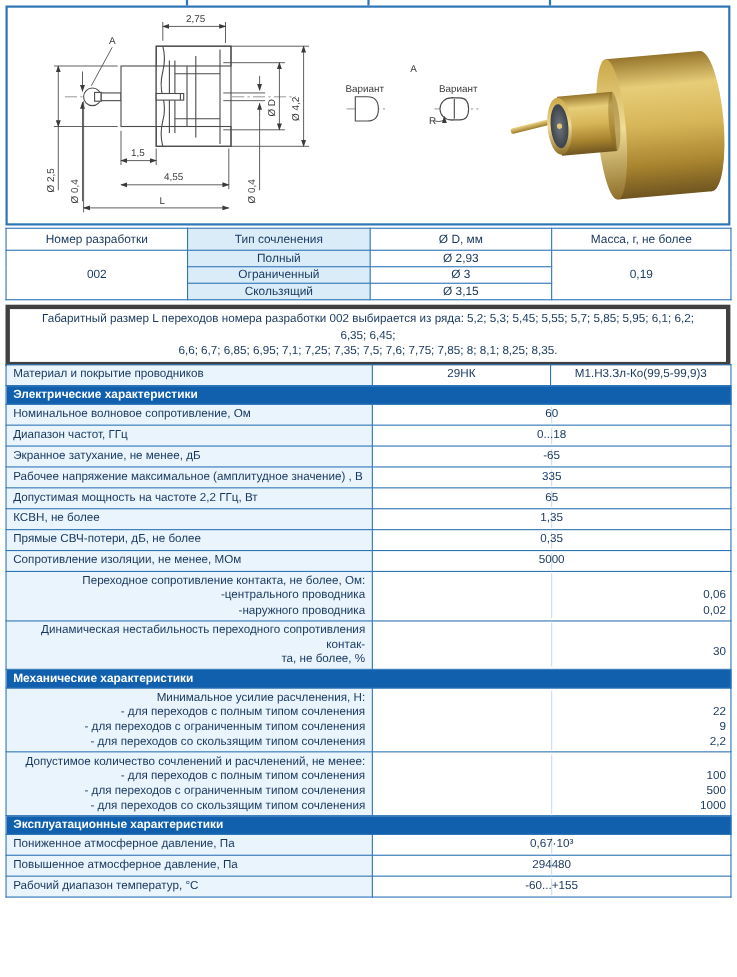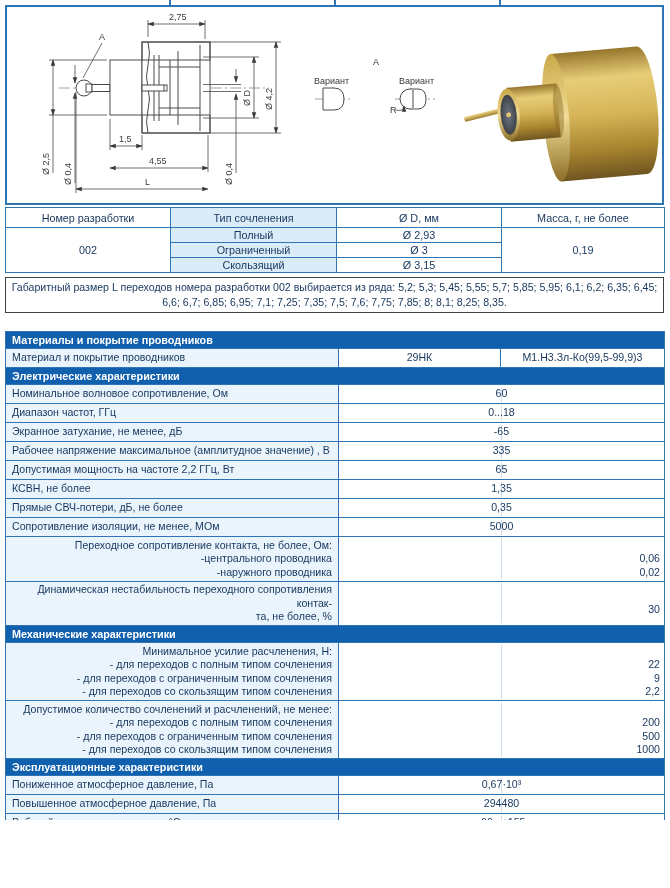--- a/index.html
+++ b/index.html
@@ -24,22 +24,22 @@
   table { border-collapse:collapse; }
   .t1 { position:absolute; left:5px; top:207px; width:659px; table-layout:fixed; }
   .t1 th, .t1 td { border:1.5px solid #2e75b6; font-size:10.8px; font-weight:normal;
                    text-align:center; color:#17365d; padding:1px 2px;margin-top:36px; }
   .t1 th { height:20px; }
   .t1 td { height:15px; }
   .typecol { background:#d9ecf8; }
 
   
   .note { position:absolute; left:5px; top:277px; width:659px; min-height:36px;
-          border:1px solid #404040; background:#fff; text-align:center;
-          font-size:10.6px; line-height:14.5px; padding:2px 3px; color:#17365d; }
+          border:4px solid #404040; background:#fff; text-align:center;
+          font-size:10.6px; line-height:14.5px; padding:2px 16px; color:#17365d; }
 
   
   .t2 { position:absolute; left:5px; top:331px; width:659px; table-layout:fixed; }
   .t2 td { border:1.5px solid #2e75b6; font-size:10.6px; vertical-align:middle; }
   .t2 tr.section td { background:#1160ae; color:#fff; font-weight:bold;
                       padding:2px 6px; height:15px; font-size:10.8px; }
   .t2 td.lbl { background:#e9f4fc; padding:1.5px 6px; line-height:13.5px; text-align:left; }
   .t2 td.val { background:#fff; text-align:center; padding:1.5px 4px; line-height:13.5px;margin-left:48px; }
   .t2 td.merged { background-image:linear-gradient(#ccdded,#ccdded);
                   background-size:1px calc(100% - 3px); background-repeat:no-repeat;
@@ -228,23 +228,20 @@
     <div>6,6; 6,7; 6,85; 6,95; 7,1; 7,25; 7,35; 7,5; 7,6; 7,75; 7,85; 8; 8,1; 8,25; 8,35.</div>
   </div>
 
   <table class="t2">
     <colgroup>
         <col style="width:333px">
         <col style="width:162px">
         <col style="width:164px">
       </colgroup>
     <tbody>
-        <tr class="section">
-          <td class="" colspan="3">Материалы и покрытие проводников</td>
-        </tr>
         <tr class="single">
           <td class="lbl">Материал и покрытие проводников</td>
           <td class="val">29НК</td>
           <td class="val">М1.Н3.Зл-Ко(99,5-99,9)3</td>
         </tr>
         <tr class="section">
           <td class="" colspan="3">Электрические характеристики</td>
         </tr>
         <tr class="single">
           <td class="lbl">Номинальное волновое сопротивление, Ом</td>
@@ -319,21 +316,21 @@
         </tr>
         <tr>
           <td class="lbl">
             <div>Допустимое количество сочленений и расчленений, не менее:</div>
             <div>- для переходов с полным типом сочленения</div>
             <div>- для переходов с ограниченным типом сочленения</div>
             <div>- для переходов со скользящим типом сочленения</div>
           </td>
           <td class="val merged" colspan="2">
             <div>&nbsp;</div>
-            <div>200</div>
+            <div>100</div>
             <div>500</div>
             <div>1000</div>
           </td>
         </tr>
         <tr class="section">
           <td class="" colspan="3">Эксплуатационные характеристики</td>
         </tr>
         <tr class="single">
           <td class="lbl">Пониженное атмосферное давление, Па</td>
           <td class="val merged" colspan="2">0,67·10³</td>

